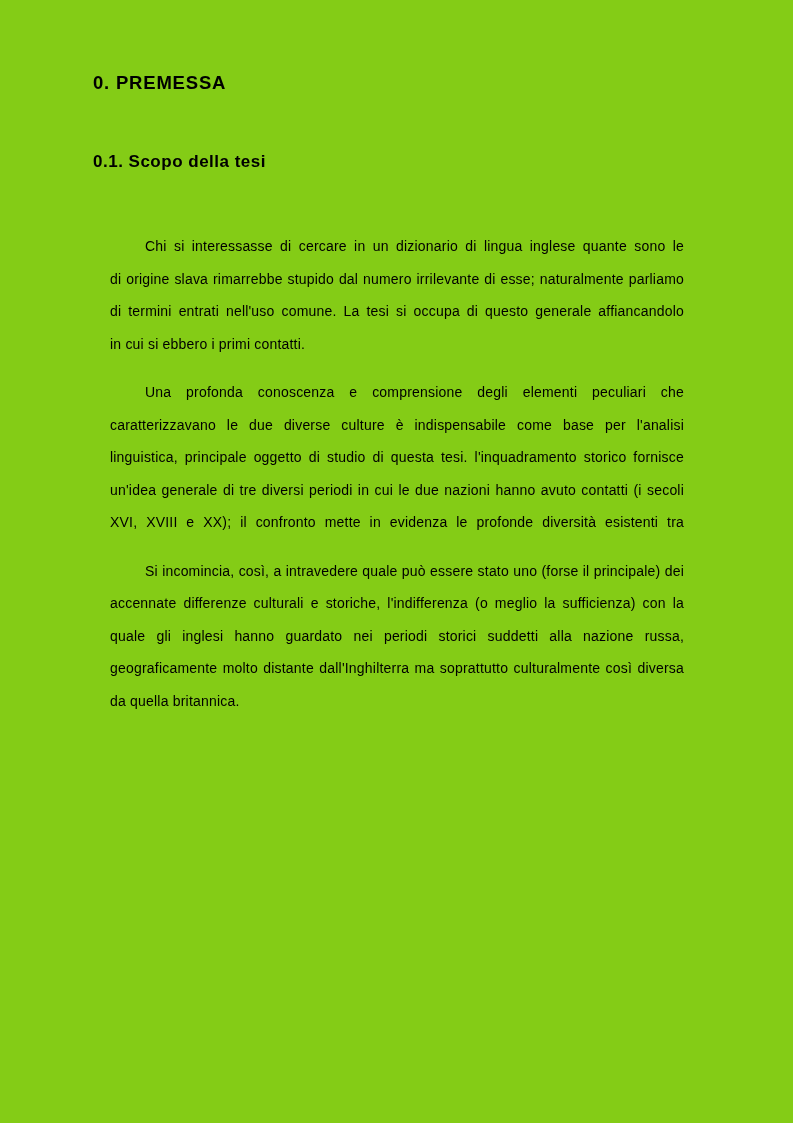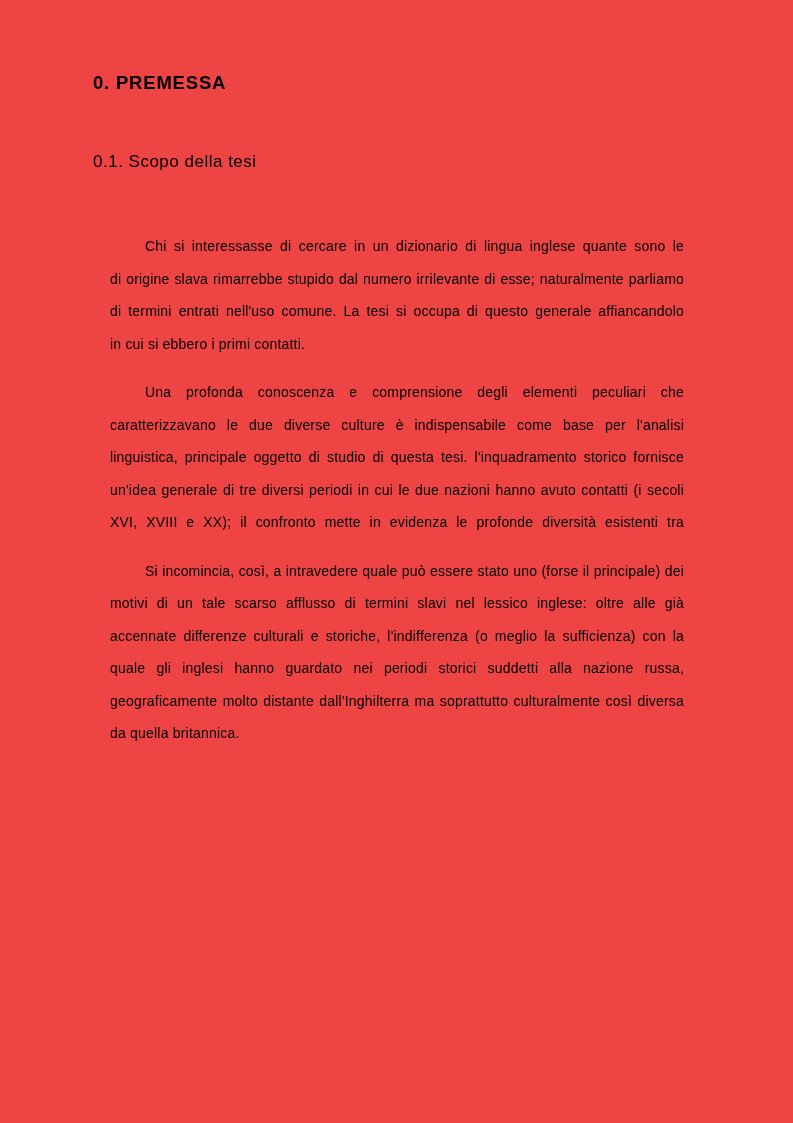--- a/index.html
+++ b/index.html
@@ -4,21 +4,21 @@
 <style>
   html, body {
     margin: 0;
     padding: 0;
     background: #ffffff;
   }
   .page {
     position: relative;
     width: 793px;
     height: 1123px;
-    background: #ef4444;
+    background: #84cc16;
     overflow: hidden;
     font-family: "Liberation Sans", "DejaVu Sans", sans-serif;
     color: #000000;
   }
   .h1 {
     position: absolute;
     left: 93px;
     top: 72px;
     margin: 0;
     font-size: 18.5px;
@@ -26,21 +26,21 @@
     letter-spacing: 0.8px;
     line-height: 1.2;
     white-space: nowrap;
   }
   .h2 {
     position: absolute;
     left: 93px;
     top: 152px;
     margin: 0;
     font-size: 17px;
-    font-weight: normal;
+    font-weight: bold;
     letter-spacing: 0.5px;
     line-height: 1.2;
     white-space: nowrap;
   }
   .body-text {
     position: absolute;
     left: 94px;
     top: 214px;
     width: 606px;
     font-size: 14px;
@@ -78,21 +78,20 @@
     <div class="para">
       <div class="line first">Una profonda conoscenza e comprensione degli elementi peculiari che</div>
       <div class="line">caratterizzavano le due diverse culture è indispensabile come base per l'analisi</div>
       <div class="line">linguistica, principale oggetto di studio di questa tesi. l'inquadramento storico fornisce</div>
       <div class="line">un'idea generale di tre diversi periodi in cui le due nazioni hanno avuto contatti (i secoli</div>
       <div class="line">XVI, XVIII e XX); il confronto mette in evidenza le profonde diversità esistenti tra</div>
     </div>
 
     <div class="para">
       <div class="line first">Si incomincia, così, a intravedere quale può essere stato uno (forse il principale) dei</div>
-      <div class="line">motivi di un tale scarso afflusso di termini slavi nel lessico inglese: oltre alle già</div>
       <div class="line">accennate differenze culturali e storiche, l'indifferenza (o meglio la sufficienza) con la</div>
       <div class="line">quale gli inglesi hanno guardato nei periodi storici suddetti alla nazione russa,</div>
       <div class="line">geograficamente molto distante dall'Inghilterra ma soprattutto culturalmente così diversa</div>
       <div class="line last">da quella britannica.</div>
     </div>
 
   </div>
 </div>
 
 </body></html>

